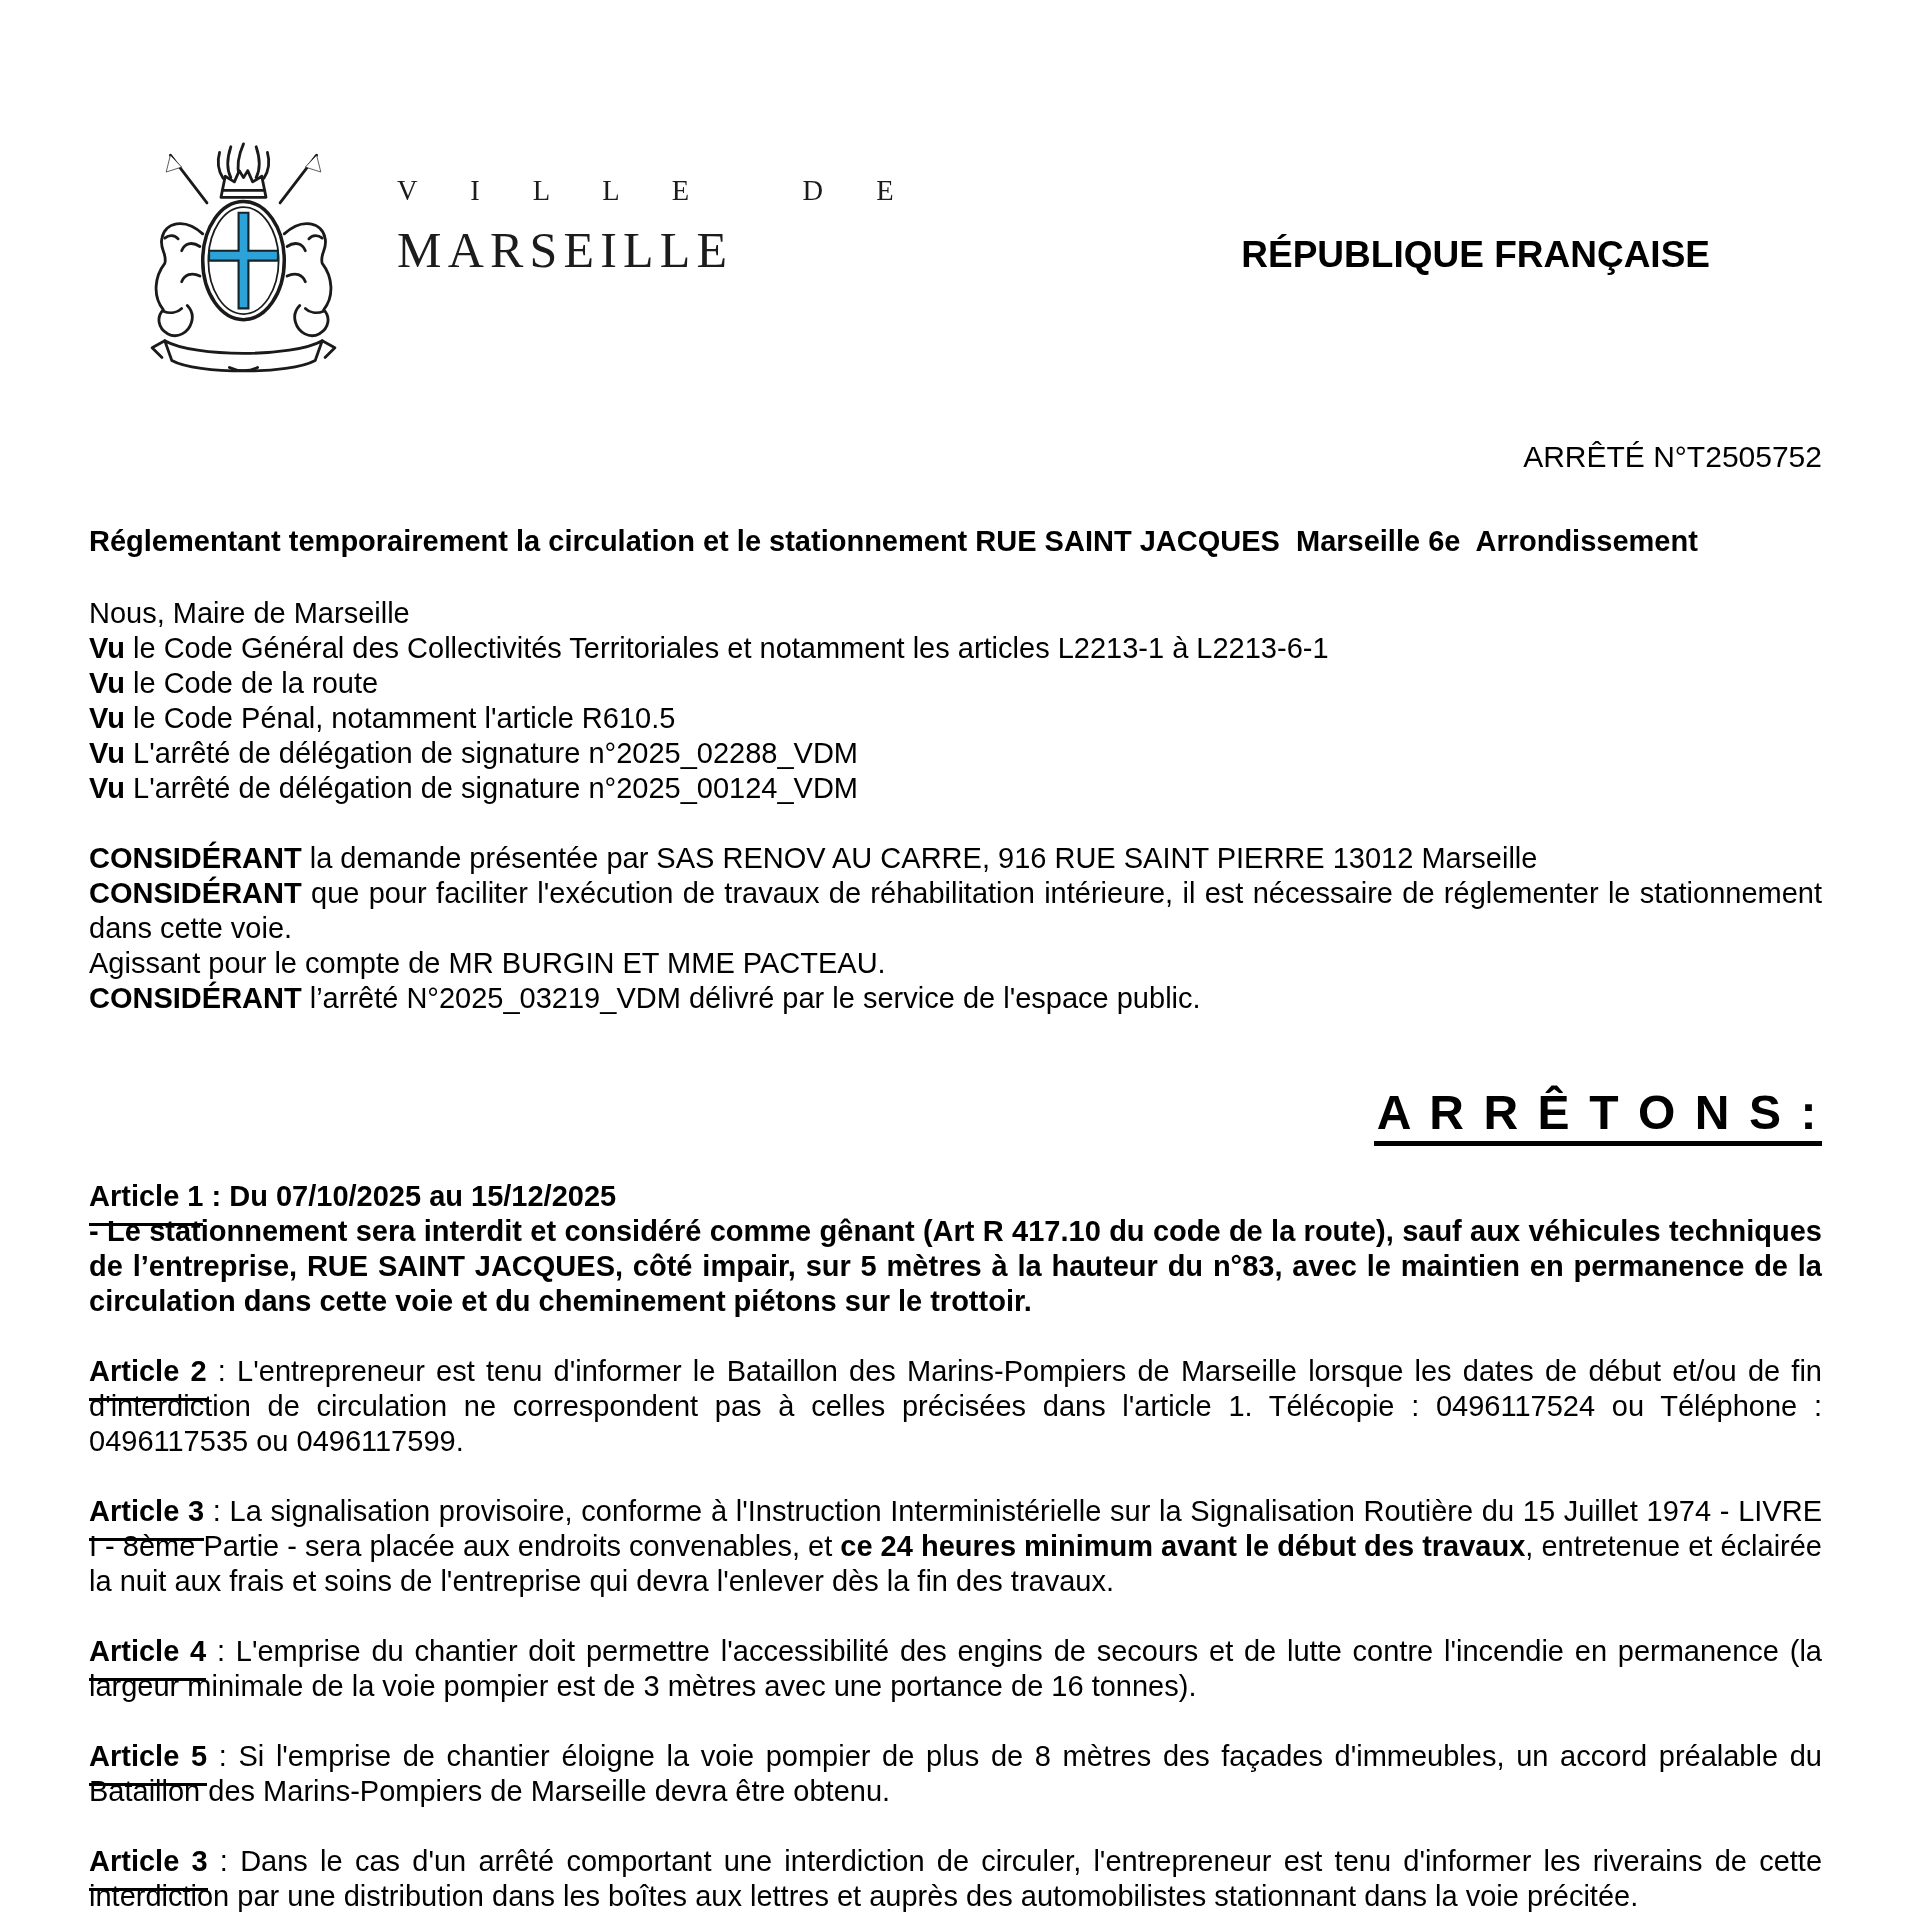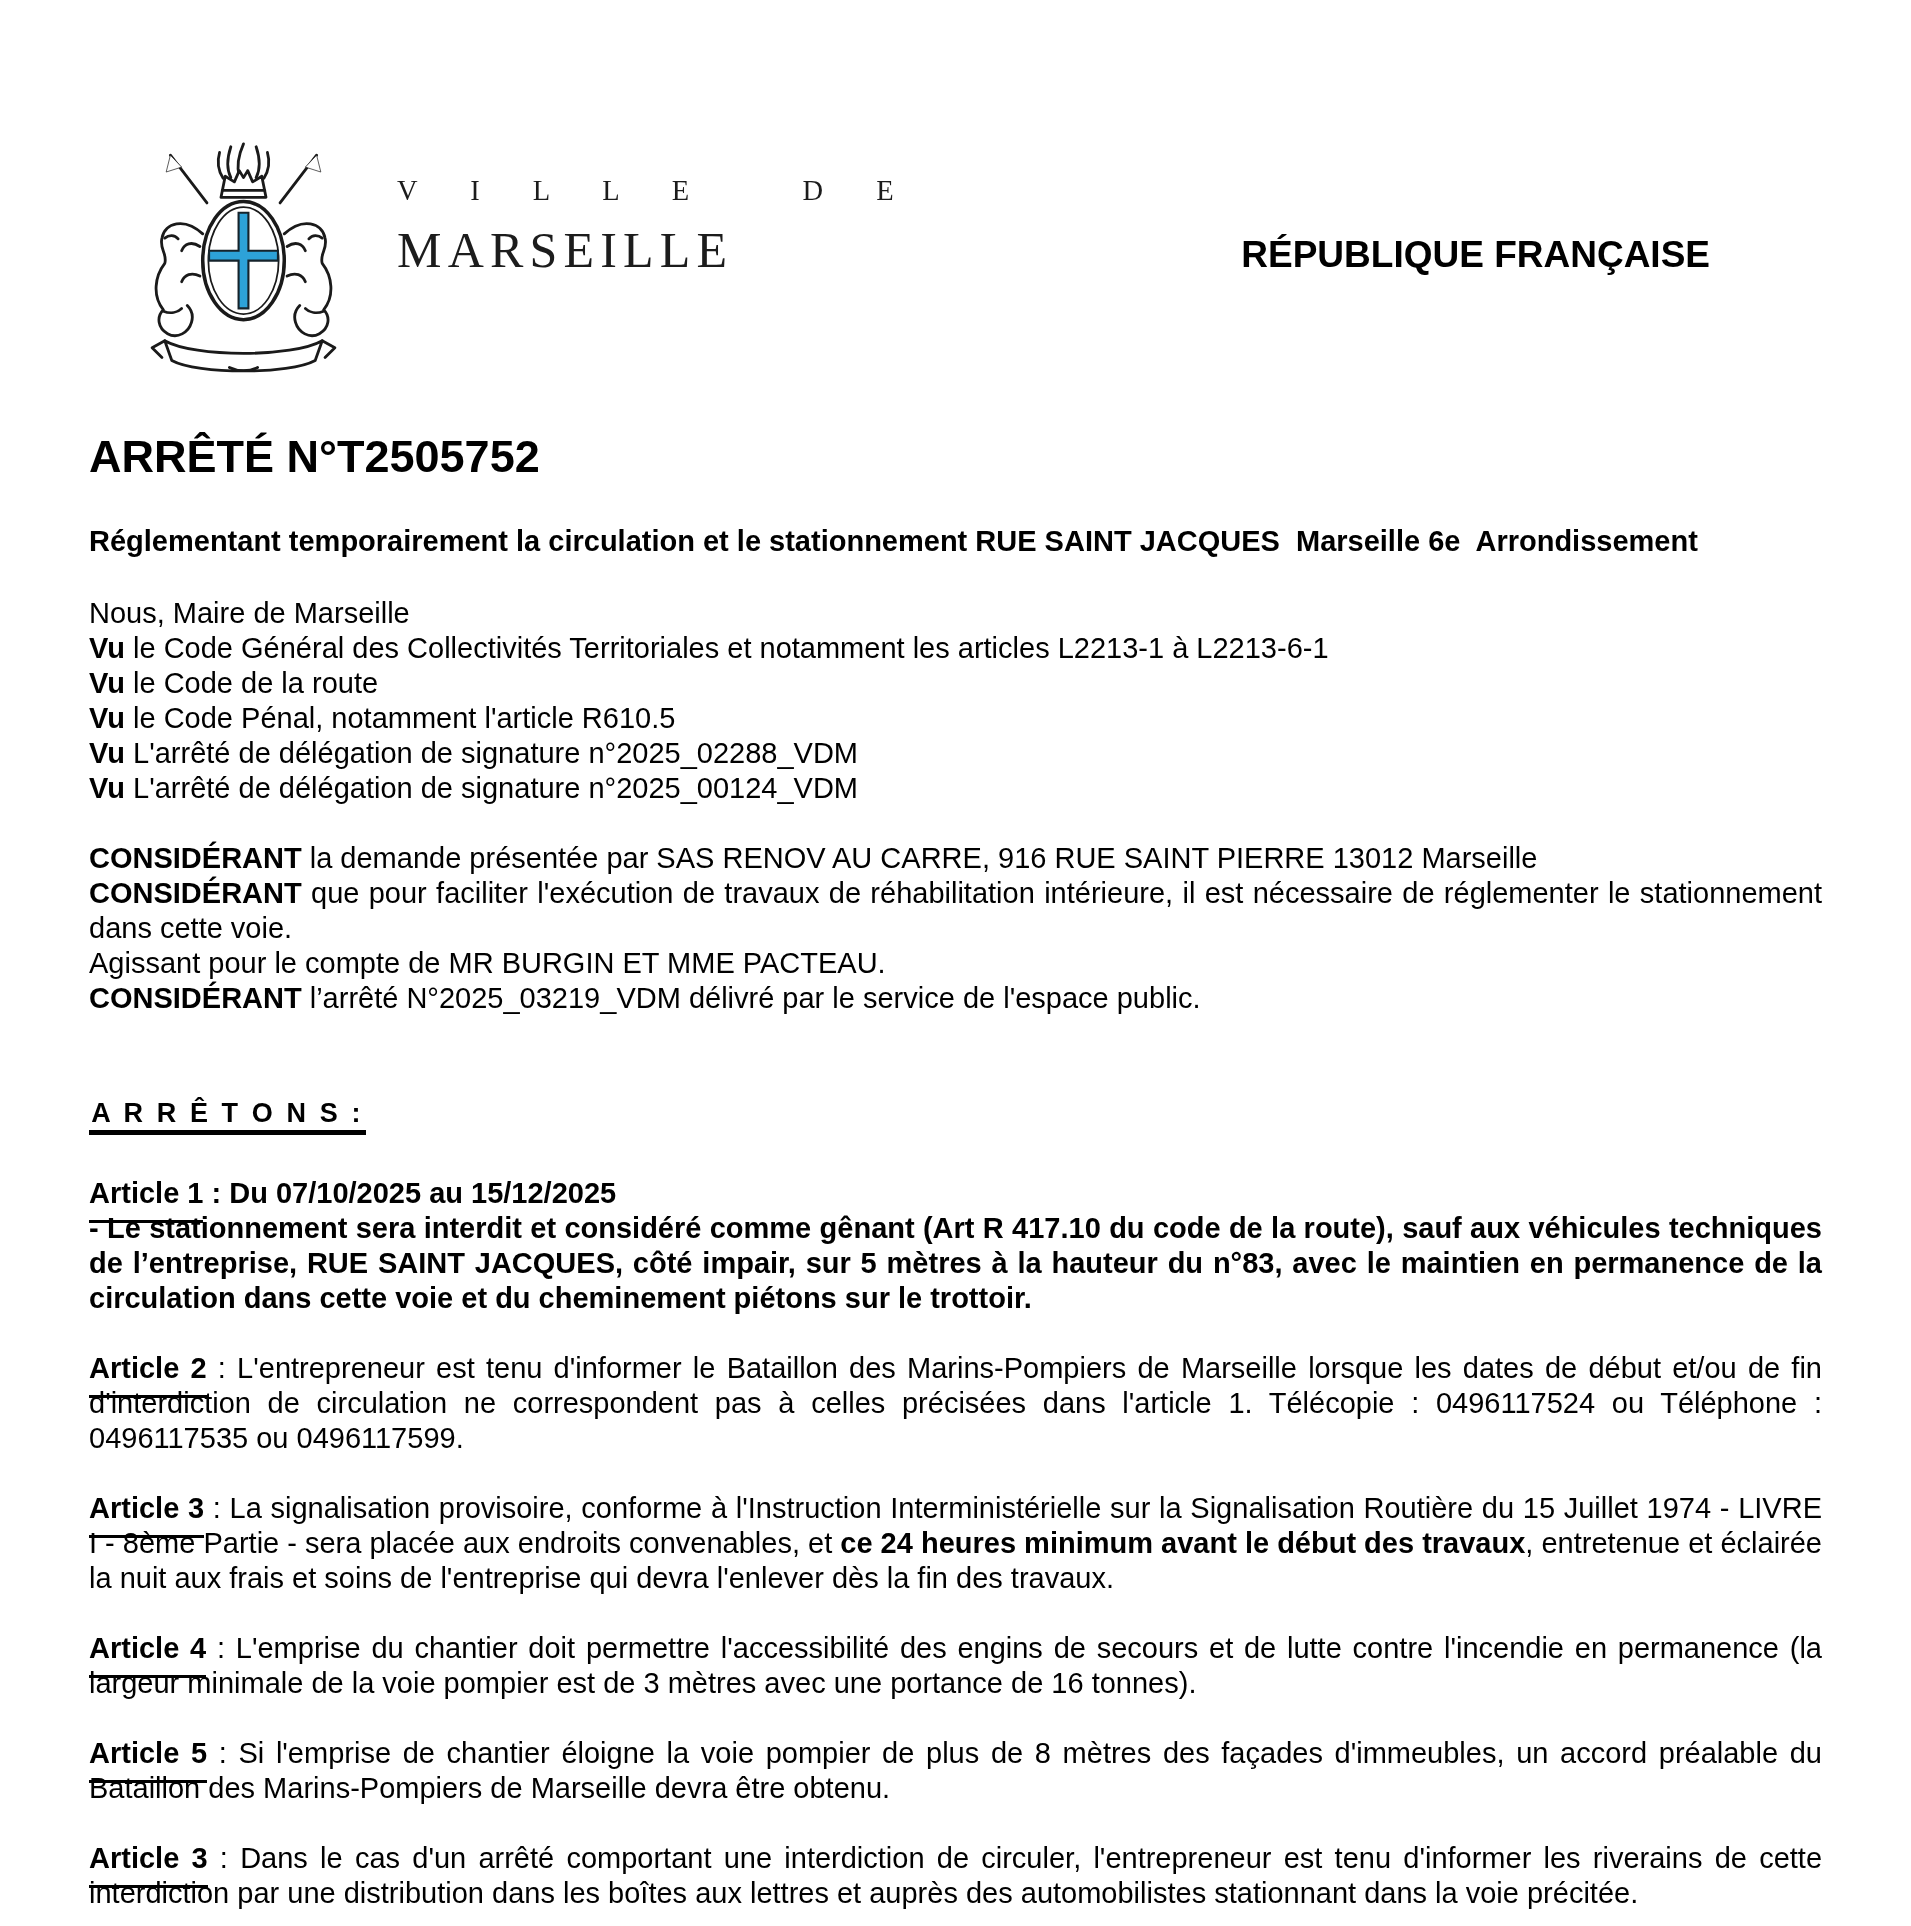--- a/index.html
+++ b/index.html
@@ -21,30 +21,30 @@
   
   .header{display:flex;justify-content:space-between;align-items:flex-start;padding-top:131px;}
   .brand{display:flex;align-items:flex-start;gap:7px;}
   .crest{width:239px;height:262px;margin-left:35px;flex:0 0 auto;}
   .brand-text{margin-left:27px;padding-top:46px;font-family:"Liberation Serif", serif;color:#1c1c1c;}
   .ville{font-size:28.5px;letter-spacing:23px;line-height:28.5px;white-space:pre;}
   .marseille{font-size:50px;letter-spacing:6.2px;line-height:50px;margin-top:19px;white-space:pre;}
   .republic{margin-top:104px;margin-right:112px;font-weight:bold;font-size:37px;line-height:39px;white-space:nowrap;}
 
   
-  .doc-title{text-align:left;font-weight:bold;font-size:45px;line-height:50px;margin-top:39px;}
+  .doc-title{text-align:right;font-weight:normal;font-size:30px;line-height:50px;margin-top:39px;}
   .subtitle{font-weight:bold;margin-top:42px;white-space:pre;}
 
   
   .intro{margin-top:37px;}
   .considerant{margin-top:35px;}
   .considerant p{text-align:justify;}
 
   
-  .arretons{text-align:left;margin-top:71px;font-size:27px;line-height:52px;font-weight:bold;}
+  .arretons{text-align:right;margin-top:71px;font-size:48px;line-height:52px;font-weight:bold;}
   .arretons span{letter-spacing:3.1px;border-bottom:5px solid #000;padding:0 2.3px 1.5px 2.3px;white-space:pre;}
 
   
   .articles{margin-top:37px;}
   .article{margin-top:35px;text-align:justify;}
   .article-heading{margin-top:35px;font-weight:bold;}
   .articles > :first-child{margin-top:0;}
   .article-body{font-weight:bold;text-align:justify;}
   .article-label{font-weight:bold;border-bottom:3.9px solid #000;padding-bottom:11px;}
 

